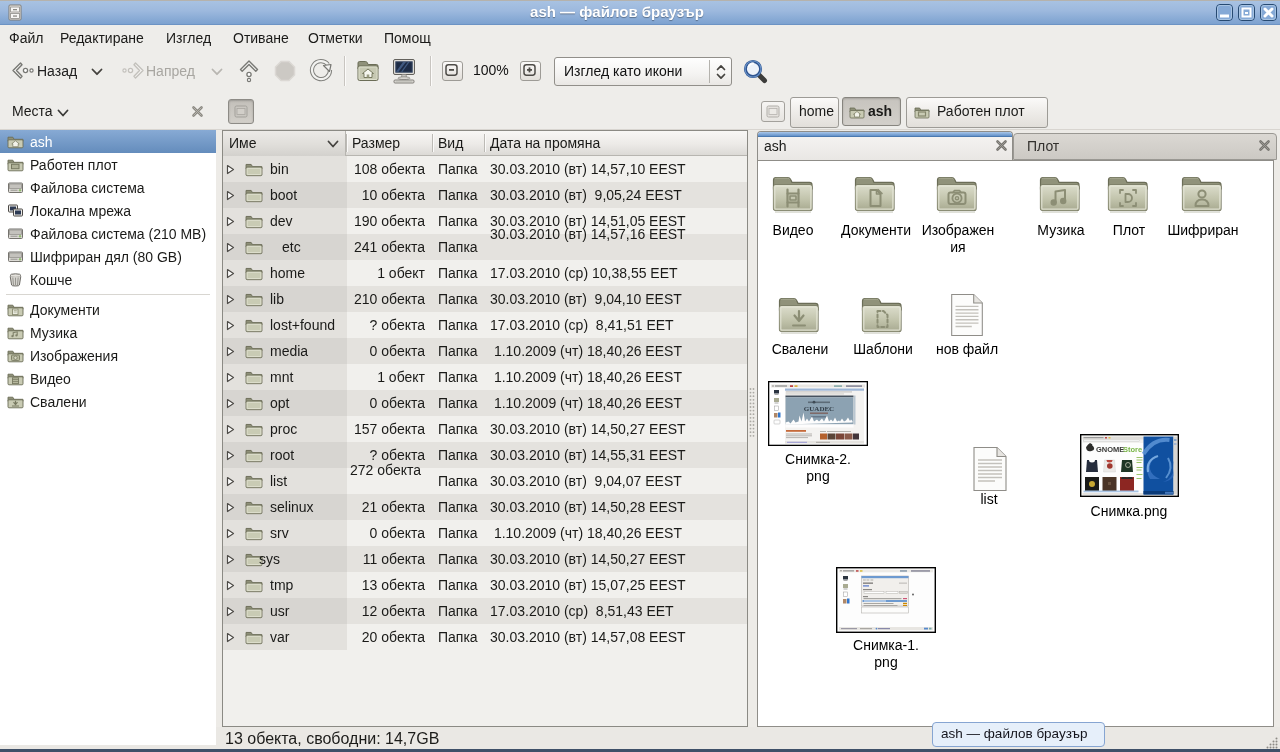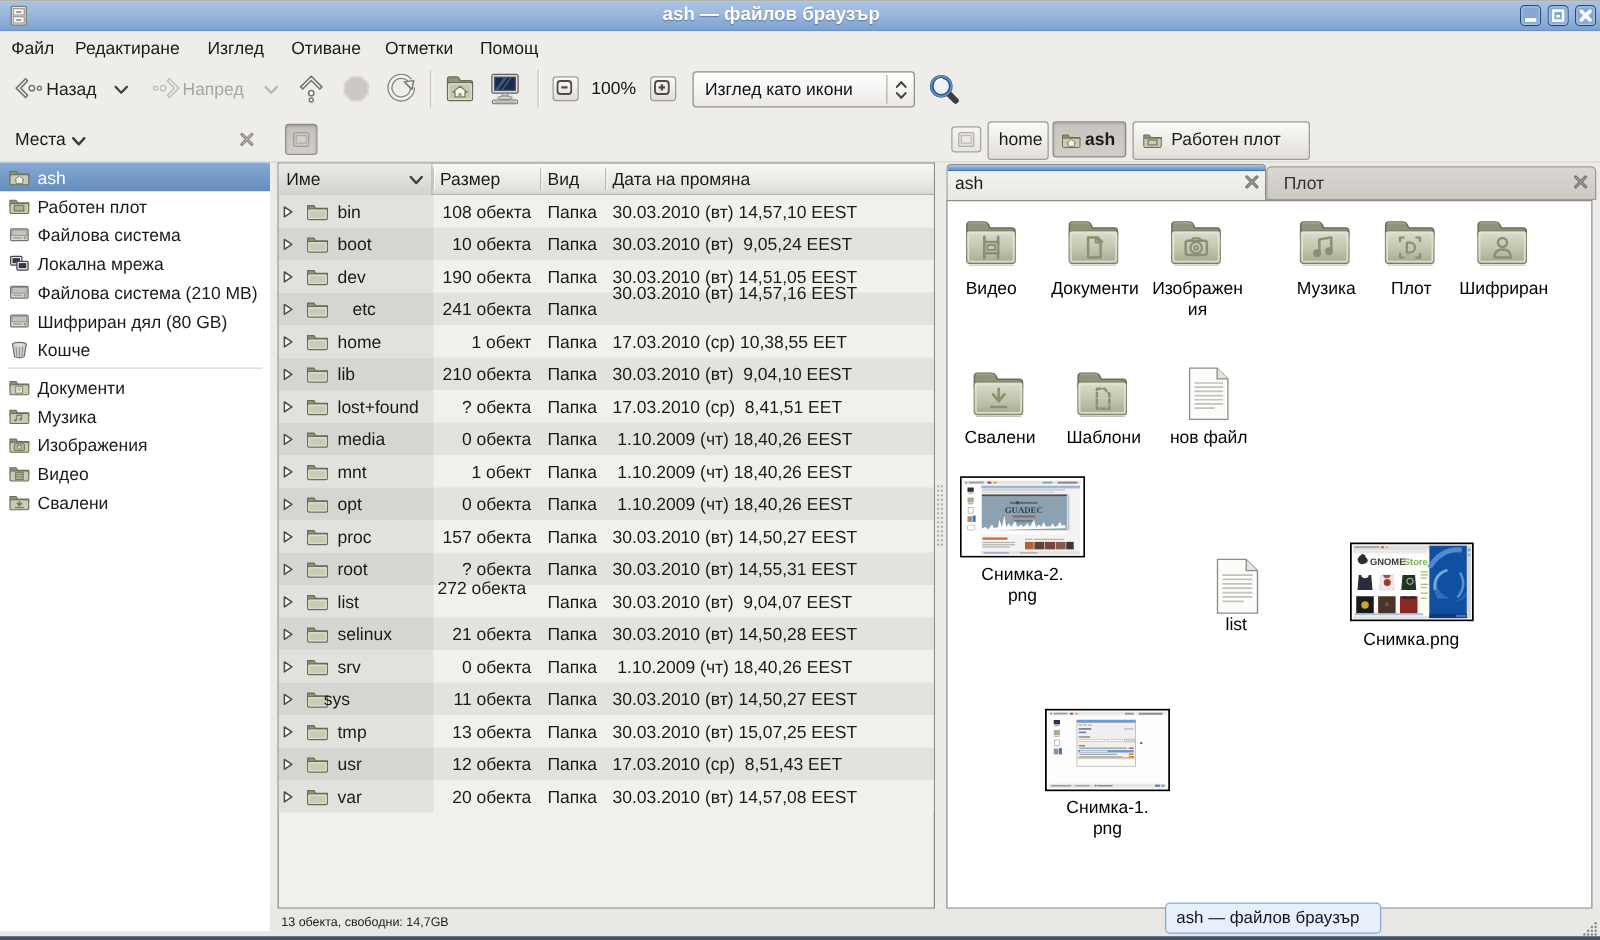--- a/index.html
+++ b/index.html
@@ -895,21 +895,21 @@
  <rect x="24" y="61" width="12" height="1.2" fill="#a8a6a2"></rect>
  <circle cx="40.5" cy="61.6" r="0.9" fill="#5588cc"></circle>
  <rect x="42" y="61" width="12" height="1.2" fill="#88a"></rect>
  <rect x="88" y="60.7" width="4" height="1.8" fill="#5588cc"></rect>
     <rect x="93" y="60.7" width="2.5" height="1.8" fill="#7aa"></rect>
 </svg>
 <div class="ctx" style="left:826px;top:637px;width:120px">Снимка-1.<br>png</div>
 <div class="ab" style="left:216px;top:727px;width:1064px;height:19px;background:#eae8e4"></div>
 <div class="ab" style="left:0;top:745px;width:1280px;height:4px;background:#eae8e4"></div>
 <div class="ab" style="left:0;top:749px;width:1280px;height:3px;background:#3f5068"></div>
-<div class="tx" style="left:225px;top:731px;font-size:10px;color:#1c1c1a">13 обекта, свободни: 14,7GB</div>
+<div class="tx" style="left:225px;top:731px;font-size:16px;color:#1c1c1a">13 обекта, свободни: 14,7GB</div>
 <svg class="ab" style="left:1266px;top:736px" width="12" height="13" viewBox="0 0 12 13">
     <circle cx="10.5" cy="2.5" r="1" fill="#8c8a85"></circle>
     <circle cx="7.5" cy="5.5" r="1" fill="#8c8a85"></circle>
     <circle cx="10.5" cy="5.5" r="1" fill="#8c8a85"></circle>
     <circle cx="4.5" cy="8.5" r="1" fill="#8c8a85"></circle>
     <circle cx="7.5" cy="8.5" r="1" fill="#8c8a85"></circle>
     <circle cx="10.5" cy="8.5" r="1" fill="#8c8a85"></circle>
     <circle cx="1.5" cy="11.5" r="1" fill="#8c8a85"></circle>
     <circle cx="4.5" cy="11.5" r="1" fill="#8c8a85"></circle>
     <circle cx="7.5" cy="11.5" r="1" fill="#8c8a85"></circle>

